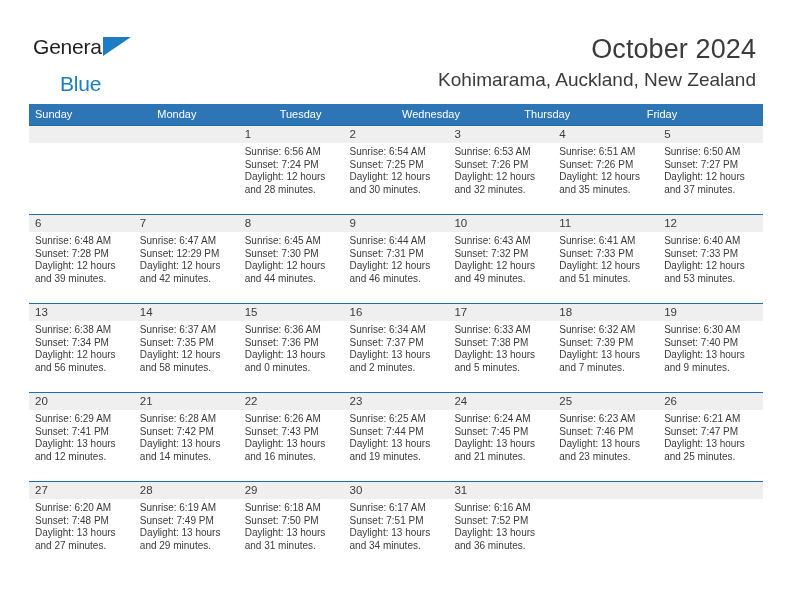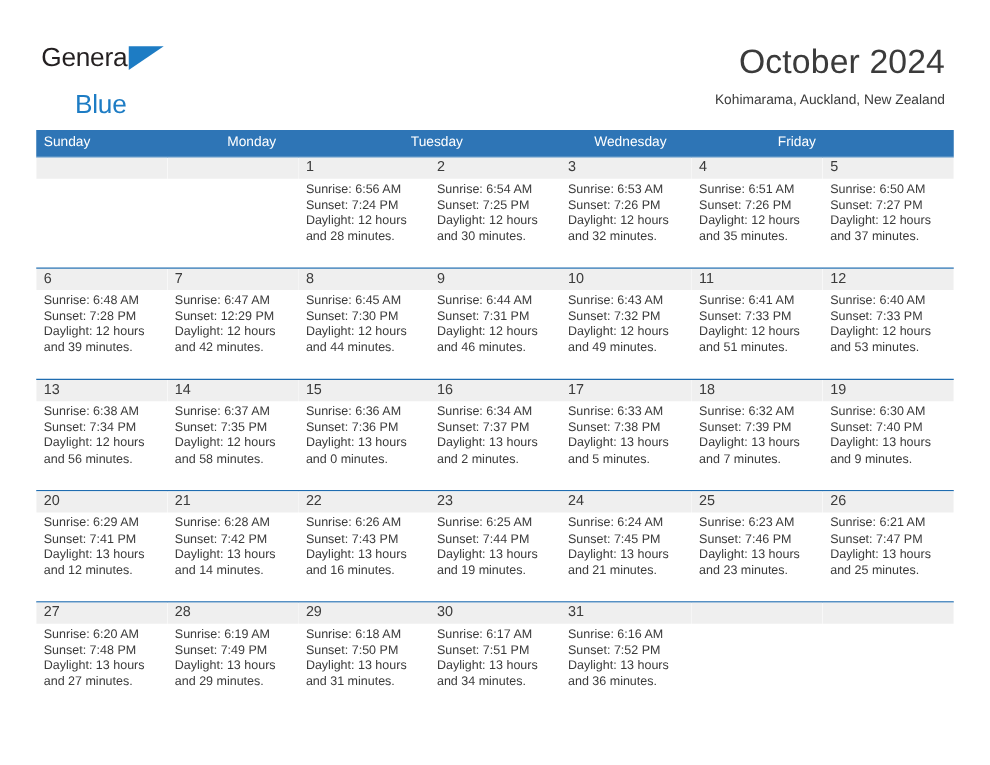--- a/index.html
+++ b/index.html
@@ -78,36 +78,36 @@
   }
   .cal-title {
     font-size: 27px;
     font-weight: normal;
     color: #3b3b3b;
     line-height: 34px;
     letter-spacing: 0.1px;
   }
   .cal-subtitle {
     margin-top: 5px;
-    font-size: 11px;
+    font-size: 19px;
     color: #3b3b3b;
     line-height: 18px;
   }
 
   
   .calendar {
     position: absolute;
     left: 29px;
     top: 104px;
     width: 734px;
   }
 
   .weekday-header {
     display: grid;
-    grid-template-columns: repeat(5, 1fr);
+    grid-template-columns: repeat(6, 1fr);
     background: #2e75b6;
     height: 21px;
   }
   .weekday-cell {
     display: flex;
     align-items: center;
     padding-left: 6px;
     font-size: 11px;
     color: #ffffff;
     line-height: 21px;
@@ -180,20 +180,21 @@
     </div>
 
   </div>
 
   <div class="calendar">
     <div class="weekday-header" id="weekday-header">
         <div class="weekday-cell">Sunday</div>
         <div class="weekday-cell">Monday</div>
         <div class="weekday-cell">Tuesday</div>
         <div class="weekday-cell">Wednesday</div>
+        <div class="weekday-cell">Thursday</div>
         <div class="weekday-cell">Friday</div>
         <div class="weekday-cell">Saturday</div>
       </div>
     <div id="calendar-body">
         <div class="week-row first">
           <div class="day-cell empty"></div>
           <div class="day-cell empty"></div>
           <div class="day-cell">
             <span class="day-number">1</span>
             <div class="day-details">

